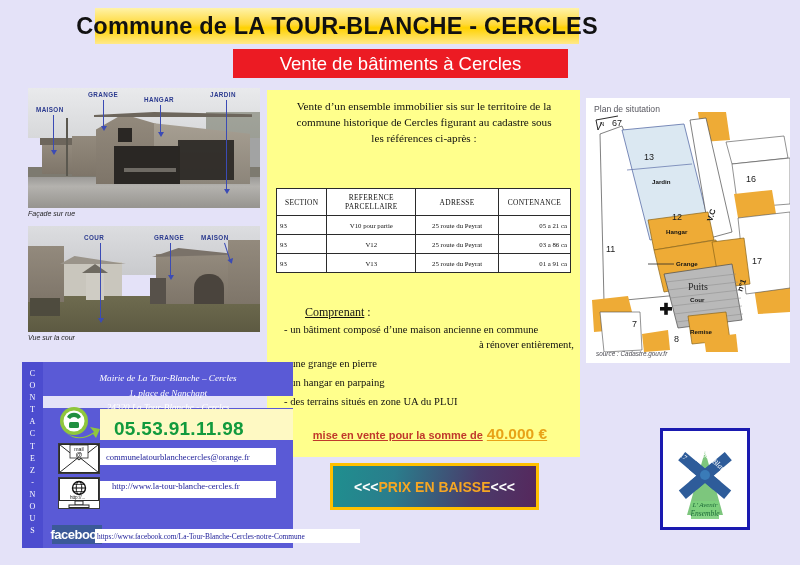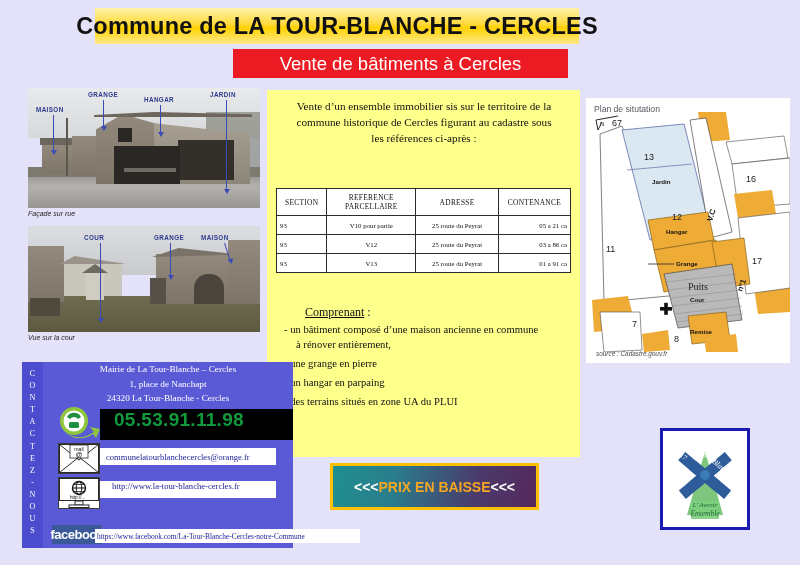--- a/index.html
+++ b/index.html
@@ -105,21 +105,21 @@
   
   .comprenant-title{
     position:absolute;left:305px;top:305px;font-size:12px;color:#111;
   }
   .comprenant-title u{text-decoration:underline;}
   .bullets{
     position:absolute;left:284px;top:323px;width:290px;
     font-size:10.6px;color:#111;line-height:14px;
   }
   .bullets div{margin-bottom:5px;}
-  .bullets div.cont{margin-left:12px;margin-top:-4px;}
+  .bullets div.cont{margin-left:12px;margin-top:-4px;text-align:right;}
   .price{
     position:absolute;left:300px;top:425px;width:260px;
     text-align:center;white-space:nowrap;
   }
   .price .lead{
     font-family:"Liberation Sans",sans-serif;font-weight:bold;
     font-size:11px;color:#c0392b;text-decoration:underline;
   }
   .price .amount{
     font-family:"Liberation Sans",sans-serif;font-weight:bold;
@@ -161,32 +161,32 @@
   .contact-strip{
     position:absolute;left:22px;top:362px;width:21px;height:186px;
     background:#4c4ccf;
   }
   .contact-strip .letters{
     position:absolute;left:0;top:6px;width:21px;
     font-family:"Liberation Serif",serif;font-size:8px;color:#ffffff;
     text-align:center;line-height:12.1px;letter-spacing:0;
   }
   .mairie-head{
-    position:absolute;left:43px;top:362px;width:250px;height:46px;
+    position:absolute;left:43px;top:362px;width:250px;height:34px;
     background:#5a5ad6;color:#ffffff;text-align:center;
-    font-size:9.2px;line-height:14.5px;padding-top:0;box-sizing:border-box;
+    font-size:9.2px;line-height:14.5px;padding-top:9px;box-sizing:border-box;font-style:italic;
   }
   .contact-bg{
     position:absolute;left:43px;top:408px;width:250px;height:140px;
     background:#5a5ad6;
   }
 
   .phone-band{
     position:absolute;left:100px;top:409px;width:193px;height:31px;
-    background:#000000;display:flex;align-items:flex-start;
+    background:#fef9c3;display:flex;align-items:flex-end;
   }
   .phone-band span{
     font-family:"Liberation Sans",sans-serif;font-weight:bold;
     font-size:19px;color:#119a3d;margin-left:14px;letter-spacing:.3px;
   }
   .mail-band{
     position:absolute;left:100px;top:448px;width:176px;height:17px;
     background:#ffffff;display:flex;align-items:center;
   }
   .mail-band span{font-size:8.6px;color:#21219a;margin-left:6px;}
@@ -349,20 +349,24 @@
   </div>
 
   <div class="bullets">
     <div>- un bâtiment composé d’une maison ancienne en commune</div>
     <div class="cont">à rénover entièrement,</div>
     <div>- une grange en pierre</div>
     <div>- un hangar en parpaing</div>
     <div>- des terrains situés en zone UA  du PLUI</div>
   </div>
 
+  <div class="price">
+    <span class="lead">mise en vente pour la somme de</span>
+    <span class="amount">40.000 €</span>
+  </div>
 
   <div class="baisse">
     <span class="chev">&lt;&lt;&lt;</span>
       <span class="txt">PRIX EN BAISSE</span>
       <span class="chev">&lt;&lt;&lt;</span>
   </div>
 
   <div class="plan-box"></div>
   <div class="plan-title">Plan de situtation</div>
 

